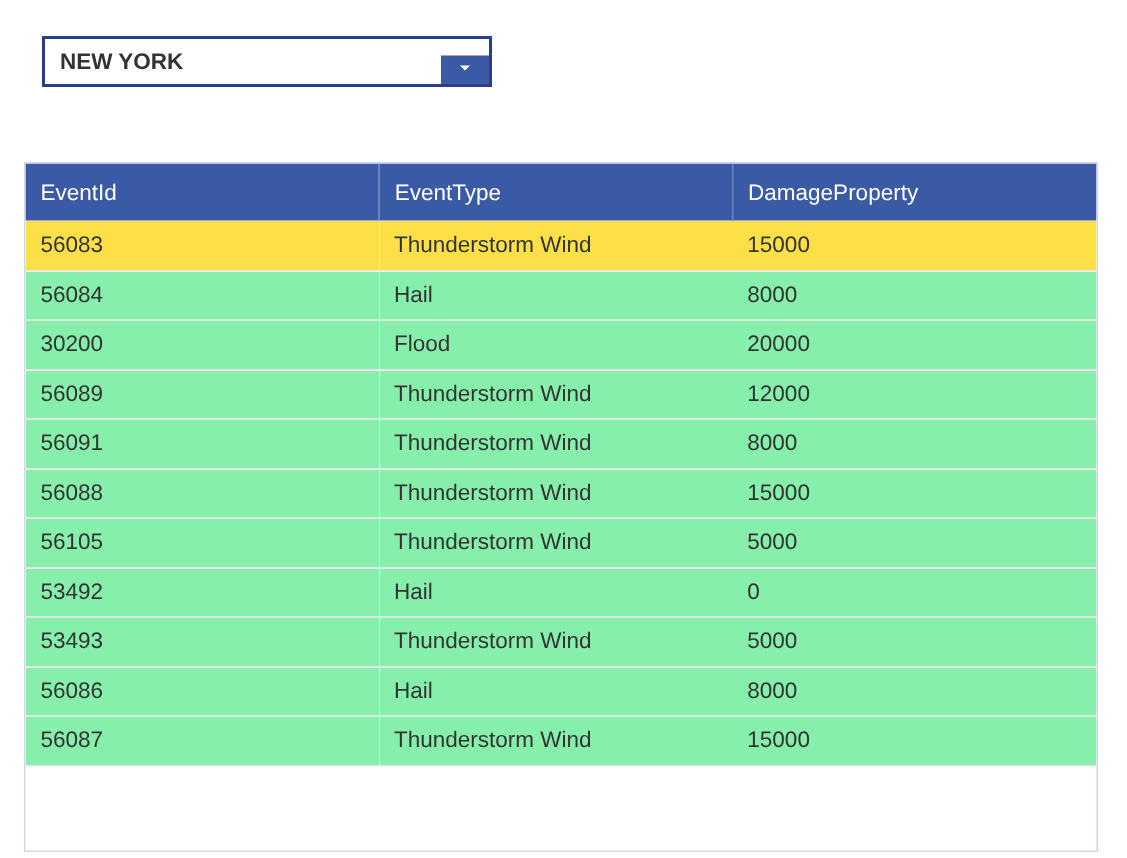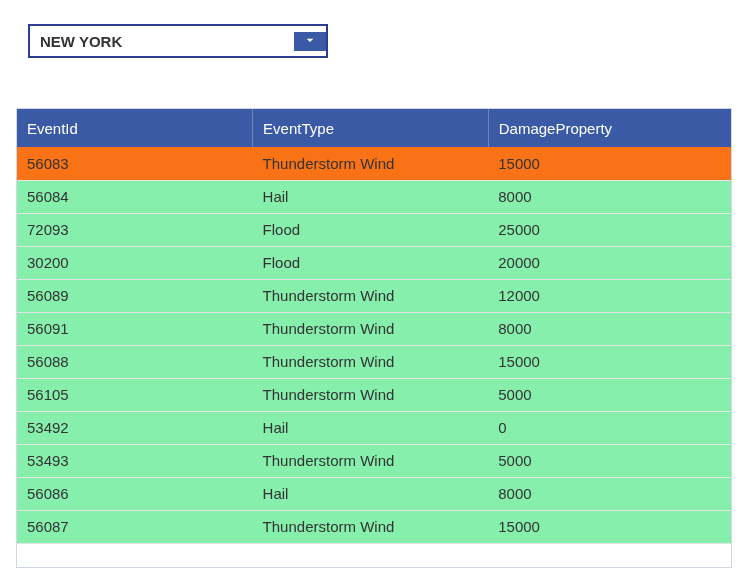--- a/index.html
+++ b/index.html
@@ -12,21 +12,21 @@
       font-size: 14px;
       color: #333;
       background: #fff;
       width: 751px;
       height: 572px;
       overflow: hidden;
       padding: 24px 16px 0 16px;
     }
     .dropdown {
       display: flex;
-      align-items: center;
+      align-items: flex-end;
       width: 300px;
       height: 34px;
       border: 2px solid #2a3d8f;
       margin-left: 12px;
       margin-bottom: 50px;
       cursor: pointer;
     }
     .dropdown-value {
       flex: 1;
       padding: 6px 10px;
@@ -75,21 +75,21 @@
     tbody td {
       padding: 7px 10px;
       border-bottom: 1px solid #e5e5e5;
       font-size: 15px;
       color: #333;
       height: 33px;
       white-space: nowrap;
       overflow: hidden;
     }
     tbody tr.selected td {
-      background: #f97316;
+      background: #fde047;
     }
     tbody tr:not(.selected) td {
       background: #86efac;
     }
     .col-0 { width: 33%; }
     .col-1 { width: 33%; }
     .col-2 { width: 34%; }
   </style>
 </head>
 <body>
@@ -122,25 +122,20 @@
     <tbody id="tbody">
         <tr class="selected">
           <td>56083</td>
           <td>Thunderstorm Wind</td>
           <td>15000</td>
         </tr>
         <tr>
           <td>56084</td>
           <td>Hail</td>
           <td>8000</td>
-        </tr>
-        <tr>
-          <td>72093</td>
-          <td>Flood</td>
-          <td>25000</td>
         </tr>
         <tr>
           <td>30200</td>
           <td>Flood</td>
           <td>20000</td>
         </tr>
         <tr>
           <td>56089</td>
           <td>Thunderstorm Wind</td>
           <td>12000</td>

